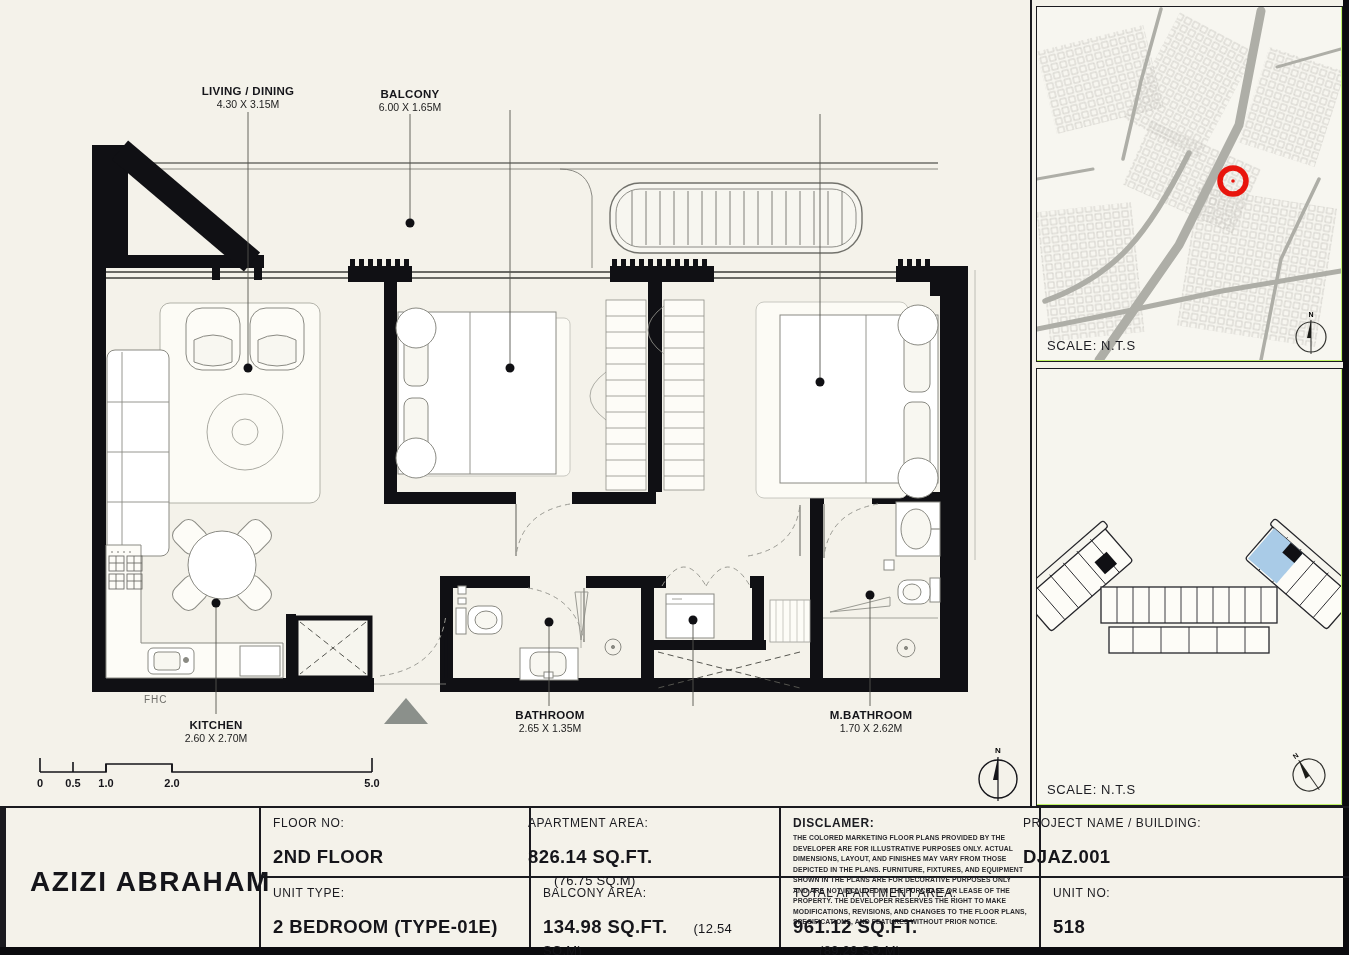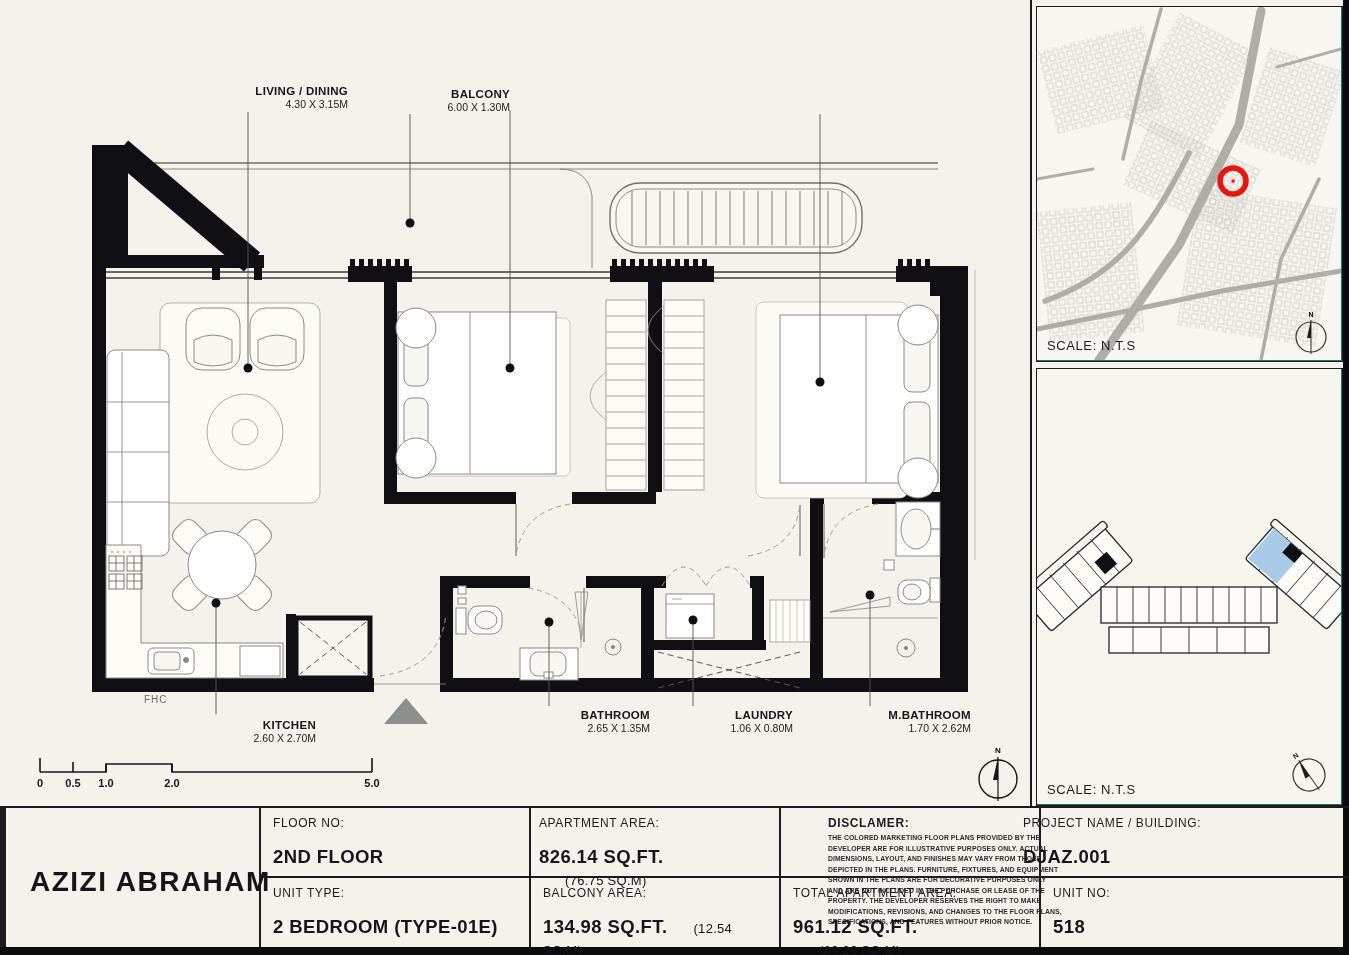--- a/index.html
+++ b/index.html
@@ -1,27 +1,27 @@
 <!DOCTYPE html>
 <html><head>
 <meta charset="utf-8">
 <style>
   html,body{margin:0;padding:0;background:#e8e6df;}
   #sheet{position:relative;width:1349px;height:955px;background:#f4f2ea;overflow:hidden;
          font-family:"Liberation Sans",sans-serif;color:#15151a;}
   .abs{position:absolute;}
   
-  .room-label{position:absolute;width:200px;margin-left:-100px;text-align:right;line-height:1.25;}
+  .room-label{position:absolute;width:200px;margin-left:-100px;text-align:center;line-height:1.25;}
   .room-label .rn{font-size:11.5px;font-weight:700;letter-spacing:.3px;}
   .room-label .rd{font-size:10.5px;font-weight:400;color:#222;}
   .fhc{position:absolute;font-size:10px;color:#6d6d68;letter-spacing:1px;}
   .tick-label{position:absolute;font-size:11px;font-weight:600;transform:translateX(-50%);}
   .scale-note{position:absolute;font-size:13px;letter-spacing:.6px;font-weight:500;color:#1c1c22;}
   
-  .panel{position:absolute;background:#0f766e;border:1.6px solid #1a1a1f;box-sizing:border-box;}
+  .panel{position:absolute;background:#bef264;border:1.6px solid #1a1a1f;box-sizing:border-box;}
   
   .tb-cell{position:absolute;box-sizing:border-box;padding:8px 12px;}
   .tb-label{font-size:12px;letter-spacing:.6px;color:#1b1b20;font-weight:500;}
   .tb-value{font-size:18.5px;font-weight:700;letter-spacing:.4px;margin-top:16px;}
   .tb-value .metric{font-size:13px;font-weight:500;margin-left:26px;letter-spacing:.3px;}
   .brand{position:absolute;font-size:28px;font-weight:600;letter-spacing:1.5px;}
   .disc-text{font-size:6.8px;font-weight:600;line-height:1.55;color:#2a2a2e;margin-top:3px;
              letter-spacing:.1px;}
   .grid-line{position:absolute;background:#1a1a1f;}
   .black-bar{position:absolute;background:#0b0b0e;}
@@ -316,33 +316,29 @@
       <text x="998" y="753" text-anchor="middle" font-size="8" font-weight="bold">N</text>
     </g>
   </svg>
 
   <div class="room-label" style="left:248px;top:84px">
       <div class="rn">LIVING / DINING</div>
       <div class="rd">4.30 X 3.15M</div>
     </div>
   <div class="room-label" style="left:410px;top:87px">
       <div class="rn">BALCONY</div>
-      <div class="rd">6.00 X 1.30M</div>
+      <div class="rd">6.00 X 1.65M</div>
     </div>
   <div class="room-label" style="left:216px;top:718px">
       <div class="rn">KITCHEN</div>
       <div class="rd">2.60 X 2.70M</div>
     </div>
   <div class="room-label" style="left:550px;top:708px">
       <div class="rn">BATHROOM</div>
       <div class="rd">2.65 X 1.35M</div>
-    </div>
-  <div class="room-label" style="left:693px;top:708px">
-      <div class="rn">LAUNDRY</div>
-      <div class="rd">1.06 X 0.80M</div>
     </div>
   <div class="room-label" style="left:871px;top:708px">
       <div class="rn">M.BATHROOM</div>
       <div class="rd">1.70 X 2.62M</div>
     </div>
 
   <div class="fhc" style="left:144px;top:694px">FHC</div>
 
   <span class="tick-label" style="left:40px;top:777px">0</span>
   <span class="tick-label" style="left:73px;top:777px">0.5</span>
@@ -446,31 +442,31 @@
     <div class="tb-cell" style="left:261px;top:808px;width:268px;height:68px">
       <div class="tb-label">FLOOR NO:</div>
       <div class="tb-value">2ND FLOOR</div>
     </div>
 
     <div class="tb-cell" style="left:261px;top:878px;width:268px;height:68px">
       <div class="tb-label">UNIT TYPE:</div>
       <div class="tb-value">2 BEDROOM (TYPE-01E)</div>
     </div>
 
-    <div class="tb-cell" style="left:527px;top:808px;width:212px;height:68px">
+    <div class="tb-cell" style="left:516px;top:808px;width:212px;height:68px">
       <div class="tb-label">APARTMENT AREA:</div>
       <div class="tb-value"><span>826.14 SQ.FT.</span><span class="metric">(76.75 SQ.M)</span></div>
     </div>
 
     <div class="tb-cell" style="left:531px;top:878px;width:248px;height:84px">
       <div class="tb-label">BALCONY AREA:</div>
       <div class="tb-value"><span>134.98 SQ.FT.</span><span class="metric">(12.54 SQ.M)</span></div>
     </div>
 
-    <div class="tb-cell" style="left:816px;top:808px;width:258px;height:68px">
+    <div class="tb-cell" style="left:781px;top:808px;width:258px;height:68px">
       <div class="tb-label" style="font-weight:700">DISCLAMER:</div>
       <div class="disc-text">THE COLORED MARKETING FLOOR PLANS PROVIDED BY THE DEVELOPER ARE FOR ILLUSTRATIVE PURPOSES ONLY. ACTUAL DIMENSIONS, LAYOUT, AND FINISHES MAY VARY FROM THOSE DEPICTED IN THE PLANS. FURNITURE, FIXTURES, AND EQUIPMENT SHOWN IN THE PLANS ARE FOR DECORATIVE PURPOSES ONLY AND ARE NOT INCLUDED IN THE PURCHASE OR LEASE OF THE PROPERTY. THE DEVELOPER RESERVES THE RIGHT TO MAKE MODIFICATIONS, REVISIONS, AND CHANGES TO THE FLOOR PLANS, SPECIFICATIONS, AND FEATURES WITHOUT PRIOR NOTICE.</div>
     </div>
 
     <div class="tb-cell" style="left:781px;top:878px;width:206px;height:68px">
       <div class="tb-label">TOTAL APARTMENT AREA:</div>
       <div class="tb-value"><span>961.12 SQ.FT.</span><span class="metric">(89.29 SQ.M)</span></div>
     </div>
 
     <div class="tb-cell" style="left:1011px;top:808px;width:300px;height:68px">

